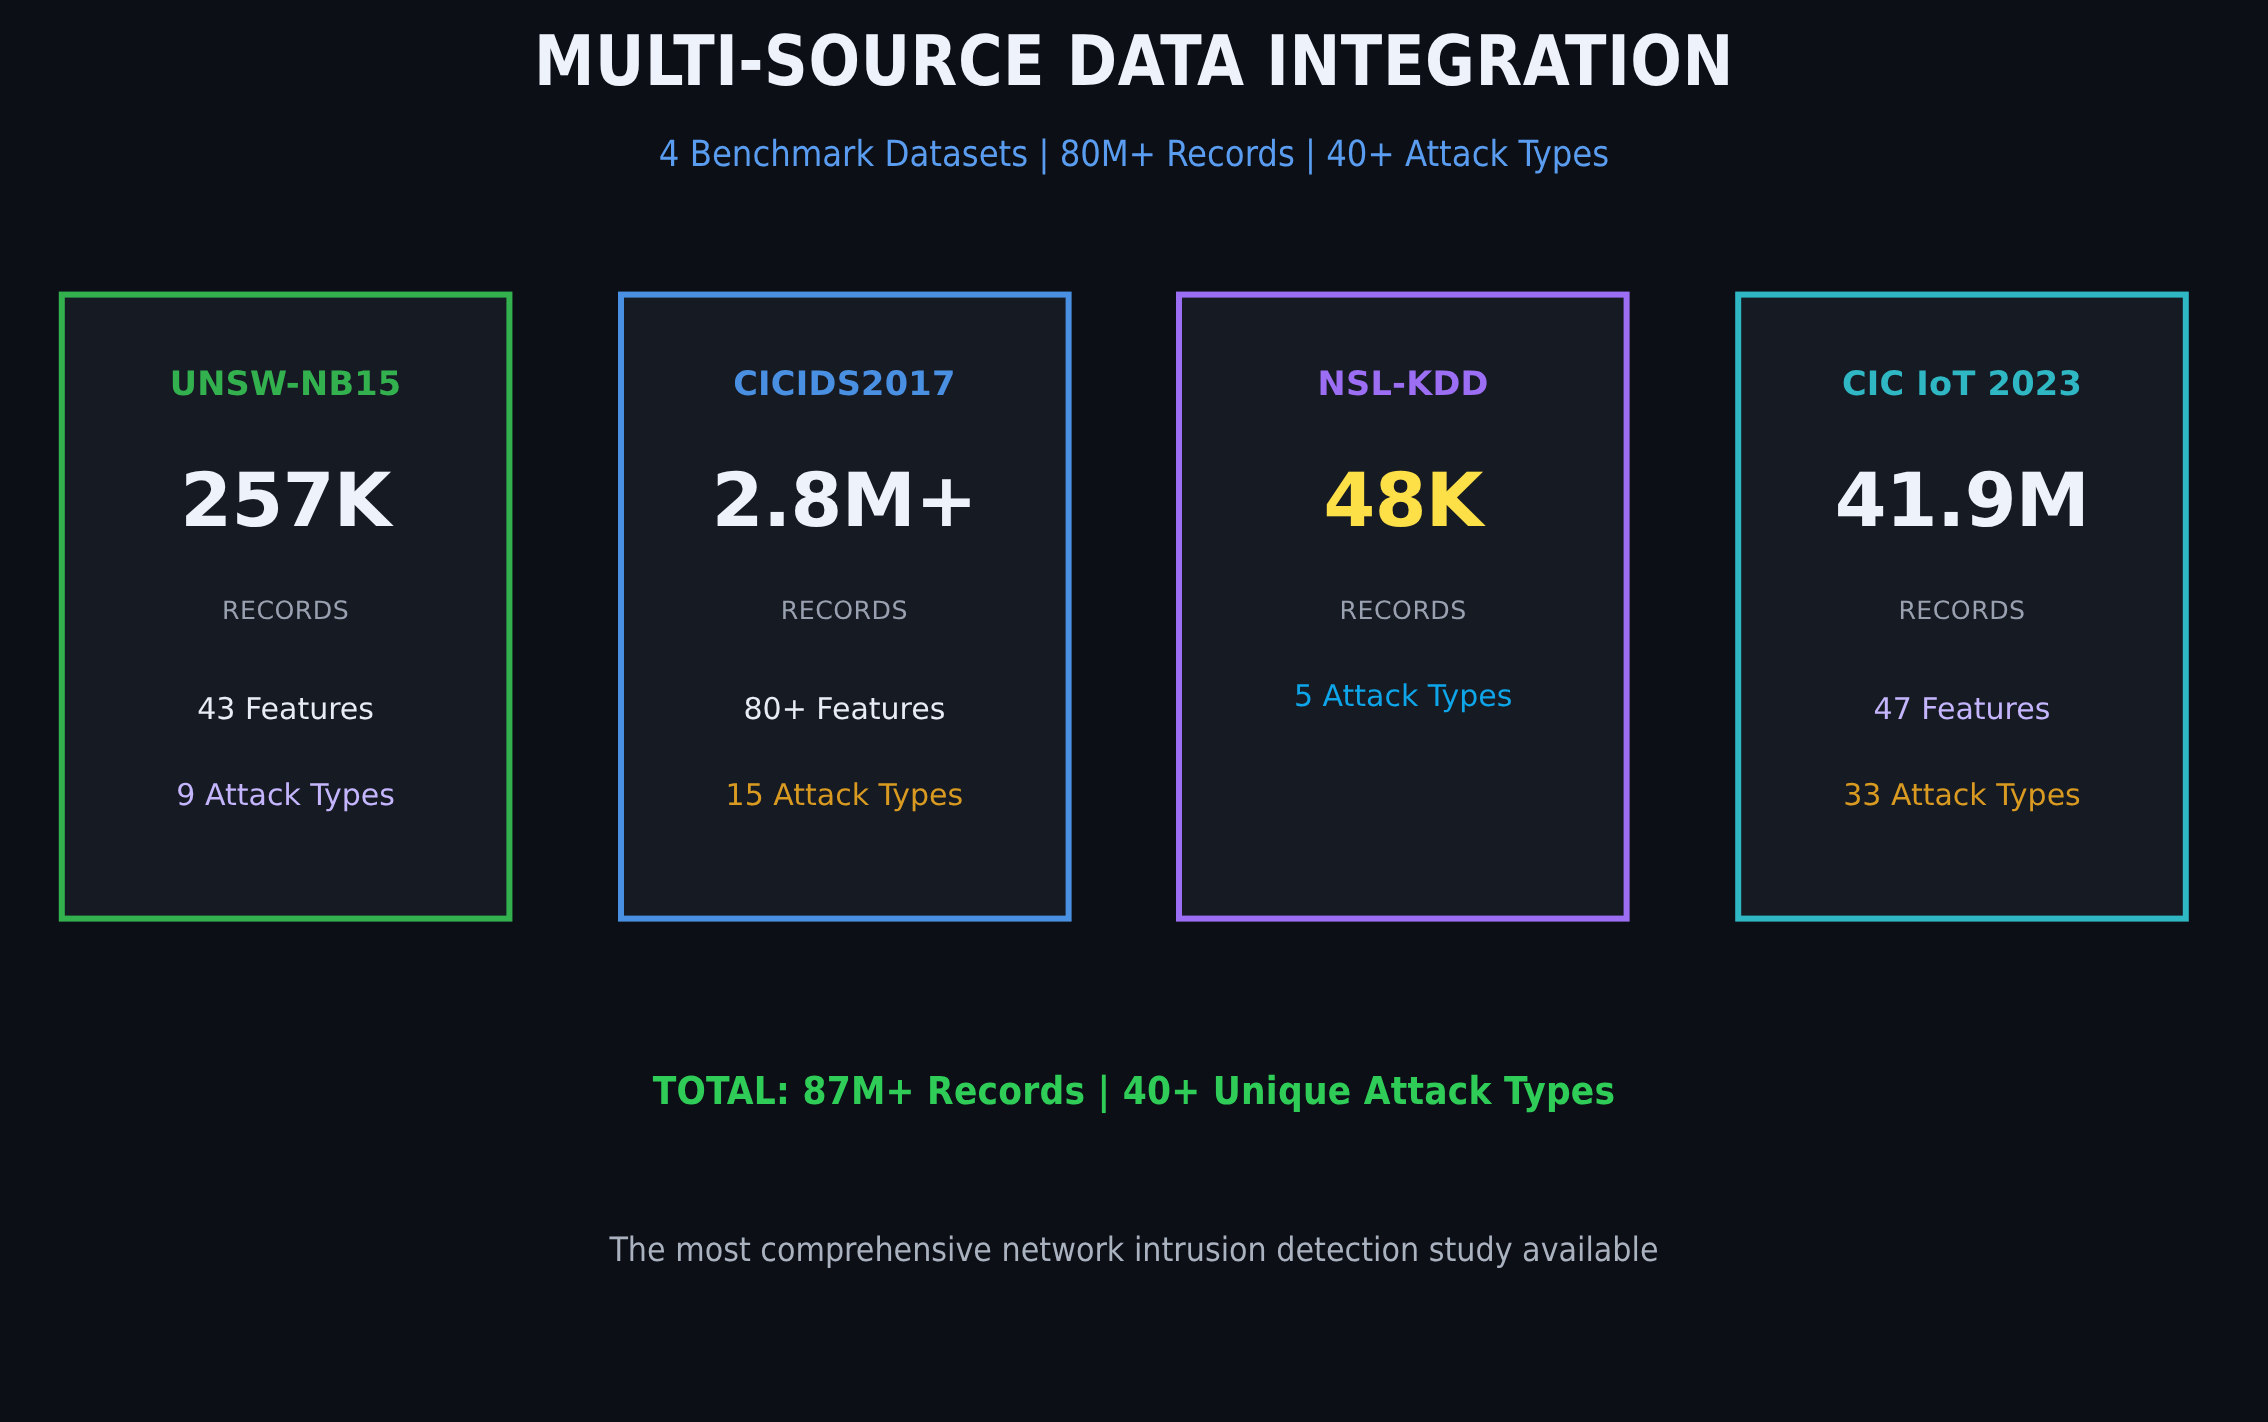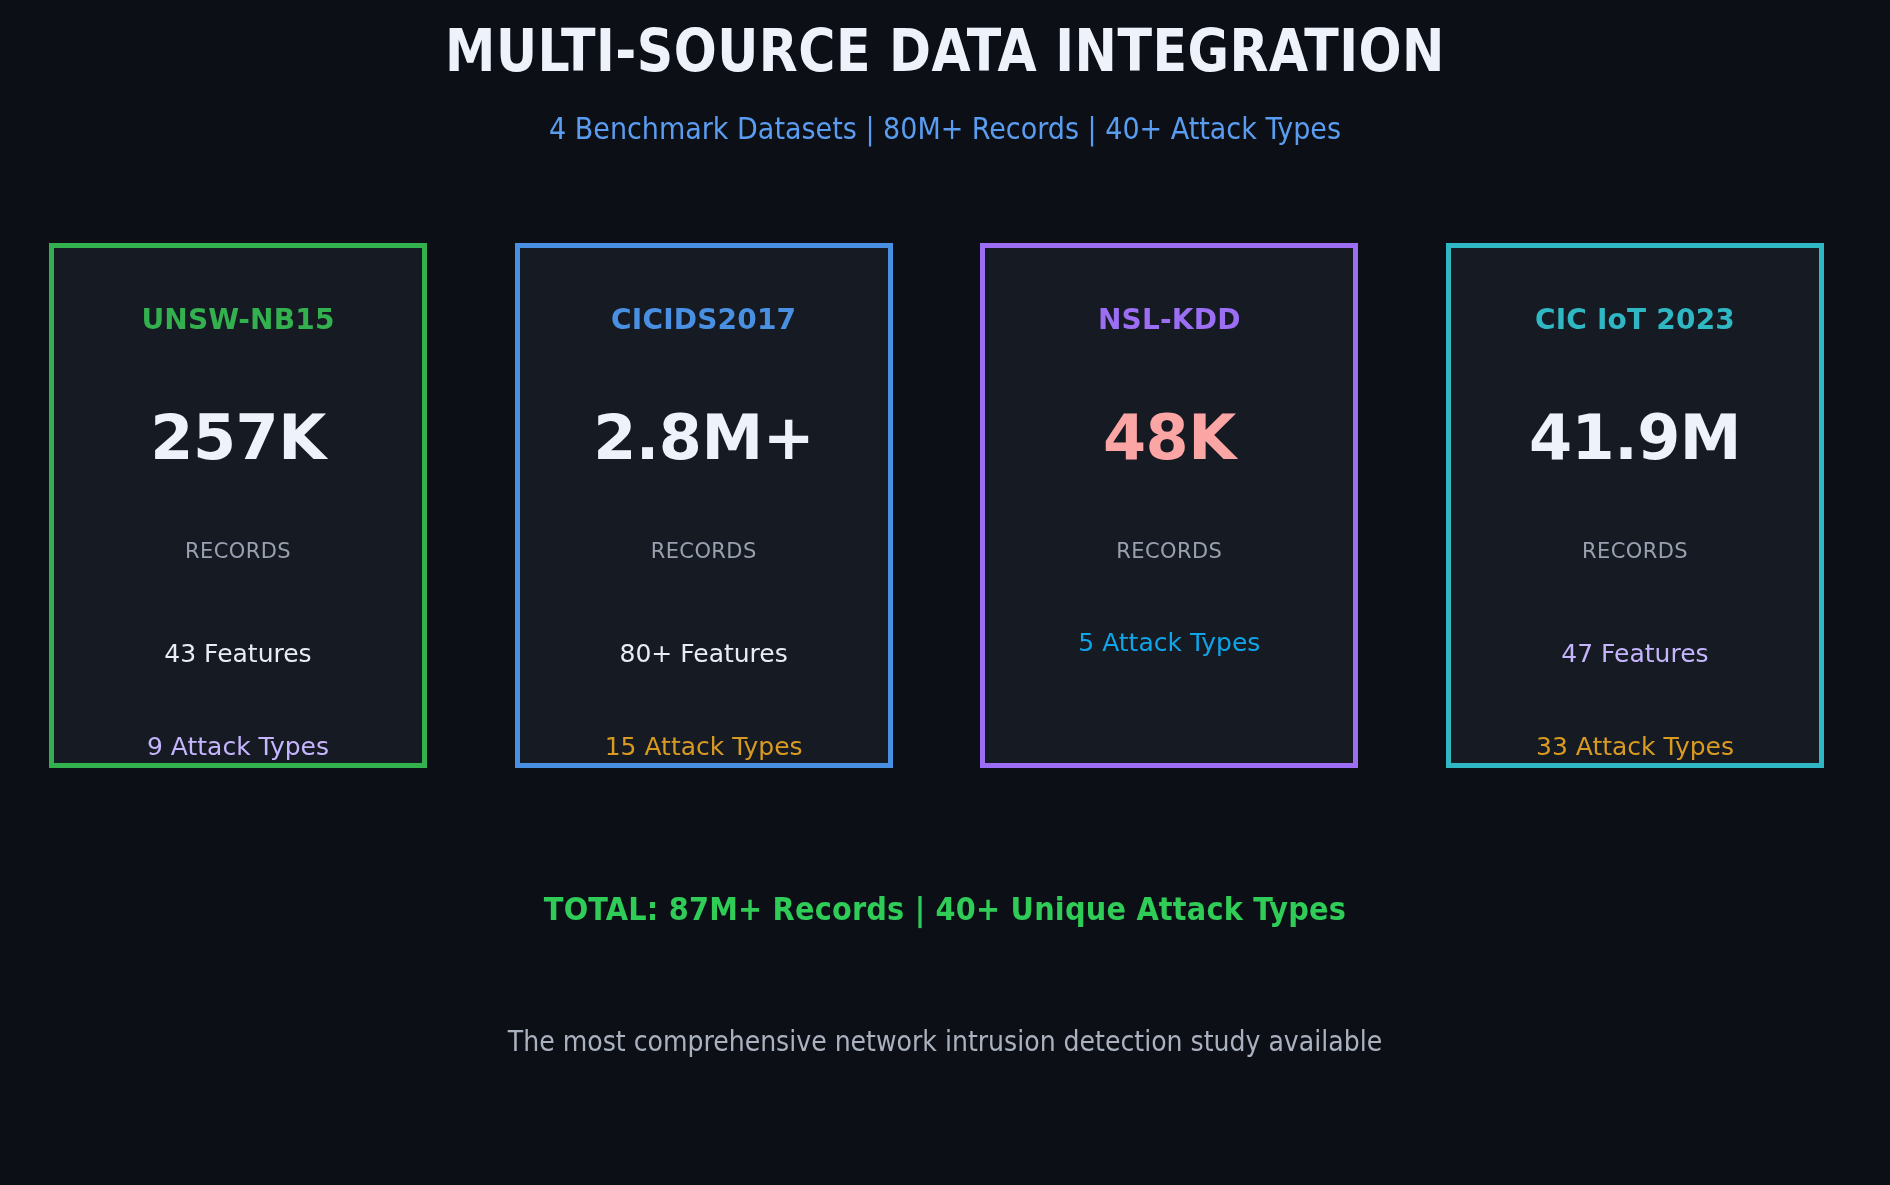--- a/index.html
+++ b/index.html
@@ -66,21 +66,20 @@
     position: relative;
     width: 378px;
     height: 525px;
     box-sizing: border-box;
     background: #161a23;
     border: 5px solid #33b14f;
     display: flex;
     flex-direction: column;
     align-items: center;
     text-align: center;
-    gap: 21px;
   }
   .card-title {
     margin: 0;
     padding-top: 57px;
     font-size: 28px;
     font-weight: 700;
     letter-spacing: 0.2px;
     line-height: 1.1;
     color: #33b14f;
   }
@@ -171,21 +170,21 @@
     <div class="card" style="border-color: rgb(74, 144, 226); background: rgb(22, 26, 35);">
       <h2 class="card-title" style="color: rgb(74, 144, 226);">CICIDS2017</h2>
       <div class="card-number" style="color: rgb(238, 242, 251);">2.8M+</div>
       <div class="card-records-label" style="color: rgb(153, 161, 176);">RECORDS</div>
       <div class="card-features" style="color: rgb(232, 236, 245);">80+ Features</div>
       <div class="card-attacks" style="color: rgb(217, 154, 33);">15 Attack Types</div>
     </div>
 
     <div class="card" style="border-color: rgb(155, 110, 243); background: rgb(22, 26, 35);">
       <h2 class="card-title" style="color: rgb(155, 110, 243);">NSL-KDD</h2>
-      <div class="card-number" style="color: #fca5a5;">48K</div>
+      <div class="card-number" style="color: #fde047;">48K</div>
       <div class="card-records-label" style="color: rgb(153, 161, 176);">RECORDS</div>
       <div class="card-attacks" style="color: #0ea5e9;">5 Attack Types</div>
     </div>
 
     <div class="card" style="border-color: rgb(47, 183, 196); background: rgb(22, 26, 35);">
       <h2 class="card-title" style="color: rgb(47, 183, 196);">CIC IoT 2023</h2>
       <div class="card-number" style="color: rgb(238, 242, 251);">41.9M</div>
       <div class="card-records-label" style="color: rgb(153, 161, 176);">RECORDS</div>
       <div class="card-features" style="color: #c4b5fd;">47 Features</div>
       <div class="card-attacks" style="color: rgb(217, 154, 33);">33 Attack Types</div>

